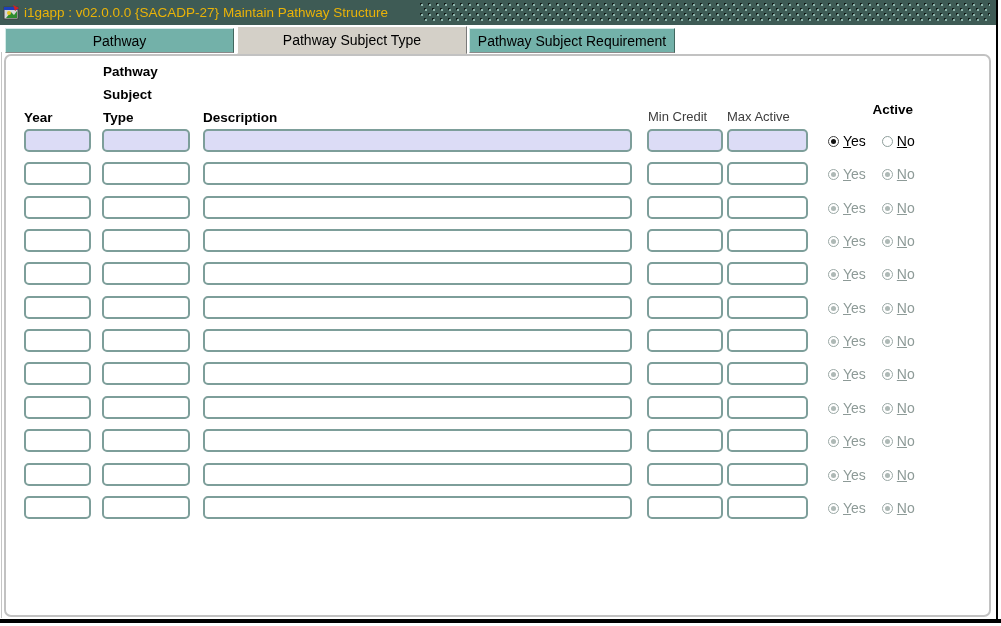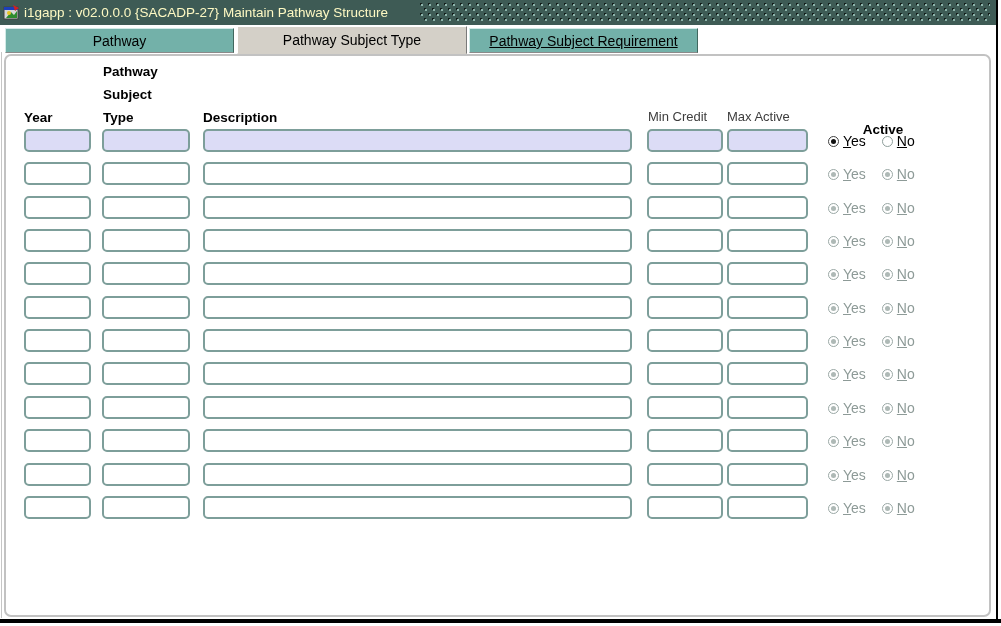--- a/index.html
+++ b/index.html
@@ -12,21 +12,21 @@
   }
 
   
   .titlebar {
     position:absolute; left:0; top:0; width:996px; height:25px;
     background:#3e5b55;
   }
   .app-icon { position:absolute; left:3px; top:4px; width:18px; height:18px; }
   .title-text {
     position:absolute; left:24px; top:0; height:25px; line-height:25px;
-    color:#fef9c3; font-size:13.5px; white-space:nowrap;
+    color:#eab308; font-size:13.5px; white-space:nowrap;
   }
   .title-pattern {
     position:absolute; left:420px; top:3px; width:570px; height:19px;
     background-image:
       radial-gradient(circle, #8fb5ac 1px, transparent 1.4px),
       radial-gradient(circle, #8fb5ac 1px, transparent 1.4px),
       radial-gradient(circle, #141e1b 0.9px, transparent 1.3px),
       radial-gradient(circle, #141e1b 0.9px, transparent 1.3px);
     background-size:8px 10px;
     background-position:2px 2px, 6px 7px, 1px 1px, 5px 6px;
@@ -46,37 +46,37 @@
     top:28px; height:25px; line-height:24px; background:#73b1a9;
     border:1px solid; border-color:#d2ebe7 #41685f #8a8a8a #d2ebe7;
   }
   .tab-active {
     top:26px; height:28px; line-height:26px; background:#d4d0c8;
     border:1px solid; border-color:#ffffff #7a7a7a #d4d0c8 #ffffff;
     z-index:3;
   }
   .tab-1 { left:5px;   width:229px; }
   .tab-2 { left:237px; width:230px; }
-  .tab-3 { left:469px; width:229px;text-decoration:underline; }
+  .tab-3 { left:469px; width:206px; }
 
   
   .frame {
     position:absolute; left:4px; top:54px; width:987px; height:563px;
     background:#ffffff; border:2px solid #c2c2c2; border-radius:7px;
     box-shadow: inset 0 0 0 1px #ffffff;
   }
 
   
   .hdr { position:absolute; color:#000; font-weight:bold; font-size:13.5px; white-space:pre-line; z-index:2; }
   .hdr-year { left:24px;  top:110px; }
   .hdr-pst  { left:103px; top:60px;  line-height:23px; }
   .hdr-desc { left:203px; top:110px; }
   .hdr-min  { left:648px; top:109px; font-weight:normal; font-size:13px; color:#3d3d3d; }
   .hdr-max  { left:727px; top:109px; font-weight:normal; font-size:13px; color:#3d3d3d; }
-  .hdr-active { left:853px; top:102px; width:60px; text-align:center;margin-top:20px; }
+  .hdr-active { left:853px; top:102px; width:60px; text-align:right; }
 
   
   .grid-body { position:absolute; left:0; top:129px; width:1001px; height:402px; z-index:2; }
   .grid-row  { position:absolute; left:0; width:1001px; height:24px; }
 
   .cell {
     position:absolute; top:0; height:23px;
     border:2px solid #7d9e9a; border-radius:5px; background:#ffffff;
     font-family:"Liberation Sans", sans-serif; font-size:13px; color:#000;
     padding:0 4px; outline:none;

